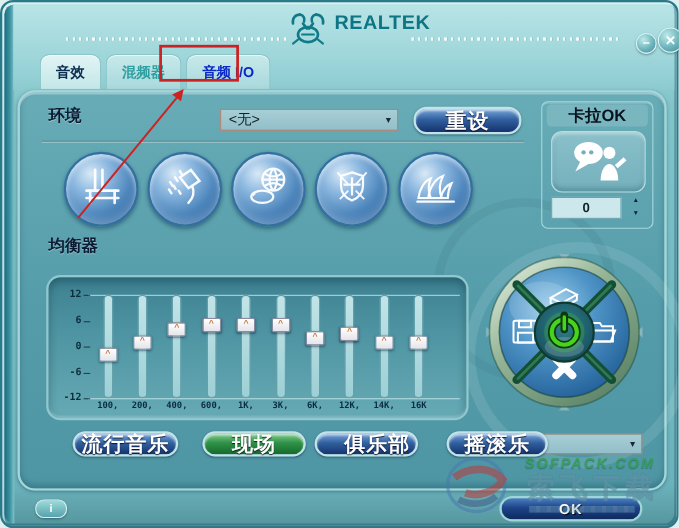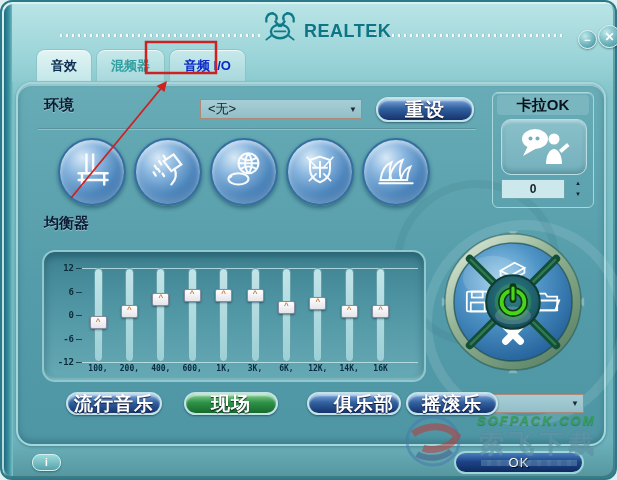--- a/index.html
+++ b/index.html
@@ -8,21 +8,21 @@
     background:linear-gradient(180deg,#b0e0e2 0%,#96d2d6 10%,#82c4ca 20%,#74bac2 55%,#6cb2bc 92%,#55969e 100%);
     border:2px solid #2a7a8a;box-sizing:border-box;
     box-shadow:inset 2px 2px 0 rgba(255,255,255,.55), inset -2px -2px 0 rgba(20,70,85,.35);}
   .left-strip{position:absolute;left:2px;top:2px;bottom:2px;width:9px;border-radius:10px 0 0 10px;
     background:linear-gradient(90deg,#1c6c80,#3b92a0 55%,#7fc2c8);}
   
   .titlebar{position:absolute;left:10px;top:2px;right:2px;height:78px;border-radius:0 10px 0 0;
     background:linear-gradient(180deg,#b9e4e6,#9ad4d8 70%,#8ccacf);}
   .dash{position:absolute;top:30px;height:3px;background:repeating-linear-gradient(90deg,rgba(255,255,255,.85) 0 2px,rgba(90,150,160,.25) 2px 3px,transparent 3px 6px);}
   .dash.l{left:48px;width:200px;} .dash.r{left:362px;width:192px;}
-  .logo{position:absolute;left:248px;top:6px;display:flex;align-items:flex-end;gap:4px;}
+  .logo{position:absolute;left:248px;top:6px;display:flex;align-items:flex-start;gap:4px;}
   .brand{font-size:18px;font-weight:800;color:#0e7584;letter-spacing:.5px;}
   .winbtn{position:absolute;border-radius:50%;color:#fff;display:flex;align-items:center;justify-content:center;
     background:radial-gradient(circle at 35% 30%,#bfeaea,#6db4bc 55%,#3f8a96);border:1px solid #d9f2f2;
     box-shadow:0 1px 2px rgba(0,40,55,.4);font-weight:700;cursor:pointer;}
   .btn-min{left:566px;top:26px;width:17px;height:17px;font-size:11px;}
   .btn-close{left:586px;top:21px;width:21px;height:21px;font-size:12px;}
   
   .tab-row{position:absolute;left:24px;top:45px;height:31px;display:flex;gap:4px;}
   .tab{height:31px;padding:0 14px;display:flex;align-items:center;justify-content:center;
     font-size:13px;font-weight:700;border-radius:9px 9px 0 0;cursor:pointer;
@@ -97,21 +97,21 @@
   
   .wheel{position:absolute;left:423px;top:146px;width:144px;height:144px;}
   .wheel svg{width:144px;height:144px;}
   
   .info-btn{position:absolute;left:30px;top:452px;width:27px;height:15px;border-radius:8px;cursor:pointer;
     background:linear-gradient(180deg,#9cdcdc,#56a2ac);border:1px solid #d8f0f0;color:#fff;
     font-size:10px;font-weight:800;display:flex;align-items:center;justify-content:center;
     box-shadow:0 1px 2px rgba(0,40,55,.4);}
   .ok-btn{position:absolute;left:452px;top:449px;width:130px;height:23px;border-radius:12px;cursor:pointer;
     background:linear-gradient(180deg,#4a7ec0 0%,#1d4488 45%,#0e2a60 100%);border:2px solid #9fd4d8;
-    color:#fff;font-size:13px;font-weight:400;letter-spacing:1px;display:flex;align-items:center;justify-content:center;
+    color:#fff;font-size:13px;font-weight:700;letter-spacing:1px;display:flex;align-items:center;justify-content:center;
     text-shadow:1px 1px 1px #000;box-sizing:border-box;}
   
   .anno{position:absolute;left:0;top:0;width:617px;height:480px;pointer-events:none;z-index:50;}
   .watermark{position:absolute;left:393px;top:410px;width:224px;height:66px;opacity:.8;pointer-events:none;z-index:40;}
   .wm-logo{position:absolute;left:10px;top:4px;}
   .wm-line1{position:absolute;left:84px;top:3px;font-size:13px;font-weight:700;font-style:italic;
     color:#2fa04a;letter-spacing:2px;text-shadow:0 1px 1px rgba(10,60,30,.5);}
   .wm-line2{position:absolute;left:86px;top:17px;font-size:25px;font-weight:800;letter-spacing:5px;
     color:rgba(150,200,215,.55);-webkit-text-stroke:1px rgba(80,130,150,.65);}
   .wm-strip{position:absolute;left:88px;top:50px;width:96px;height:6px;
@@ -310,21 +310,21 @@
         </div>
     </div>
 
     <div class="preset-row">
       <div class="dropdown" style="left:442px;top:2px;width:124px;height:19px;">
         <span class="val">现场</span>
         <span class="arr">▼</span>
       </div>
     <div class="pill" style="left: 48px; top: 0px; width: 96px; height: 23px;">流行音乐</div>
         <div class="pill green" style="left: 166px; top: 0px; width: 94px; height: 23px;">现场</div>
-        <div class="pill" style="left: 289px; top: 0px; width: 94px; height: 23px; padding-left: 20px;">俱乐部</div>
+        <div class="pill" style="left: 268px; top: 0px; width: 94px; height: 23px; padding-left: 20px;">俱乐部</div>
         <div class="pill" style="left: 388px; top: 0px; width: 92px; height: 23px;">摇滚乐</div>
       </div>
 
     <div class="wheel">
       <svg viewBox="0 0 145 145">
         <defs>
           <radialGradient id="disc" cx="40%" cy="32%" r="75%">
             <stop offset="0%" stop-color="#9ccfec"></stop>
               <stop offset="45%" stop-color="#4f94c6"></stop>
               <stop offset="100%" stop-color="#1f5d96"></stop>

